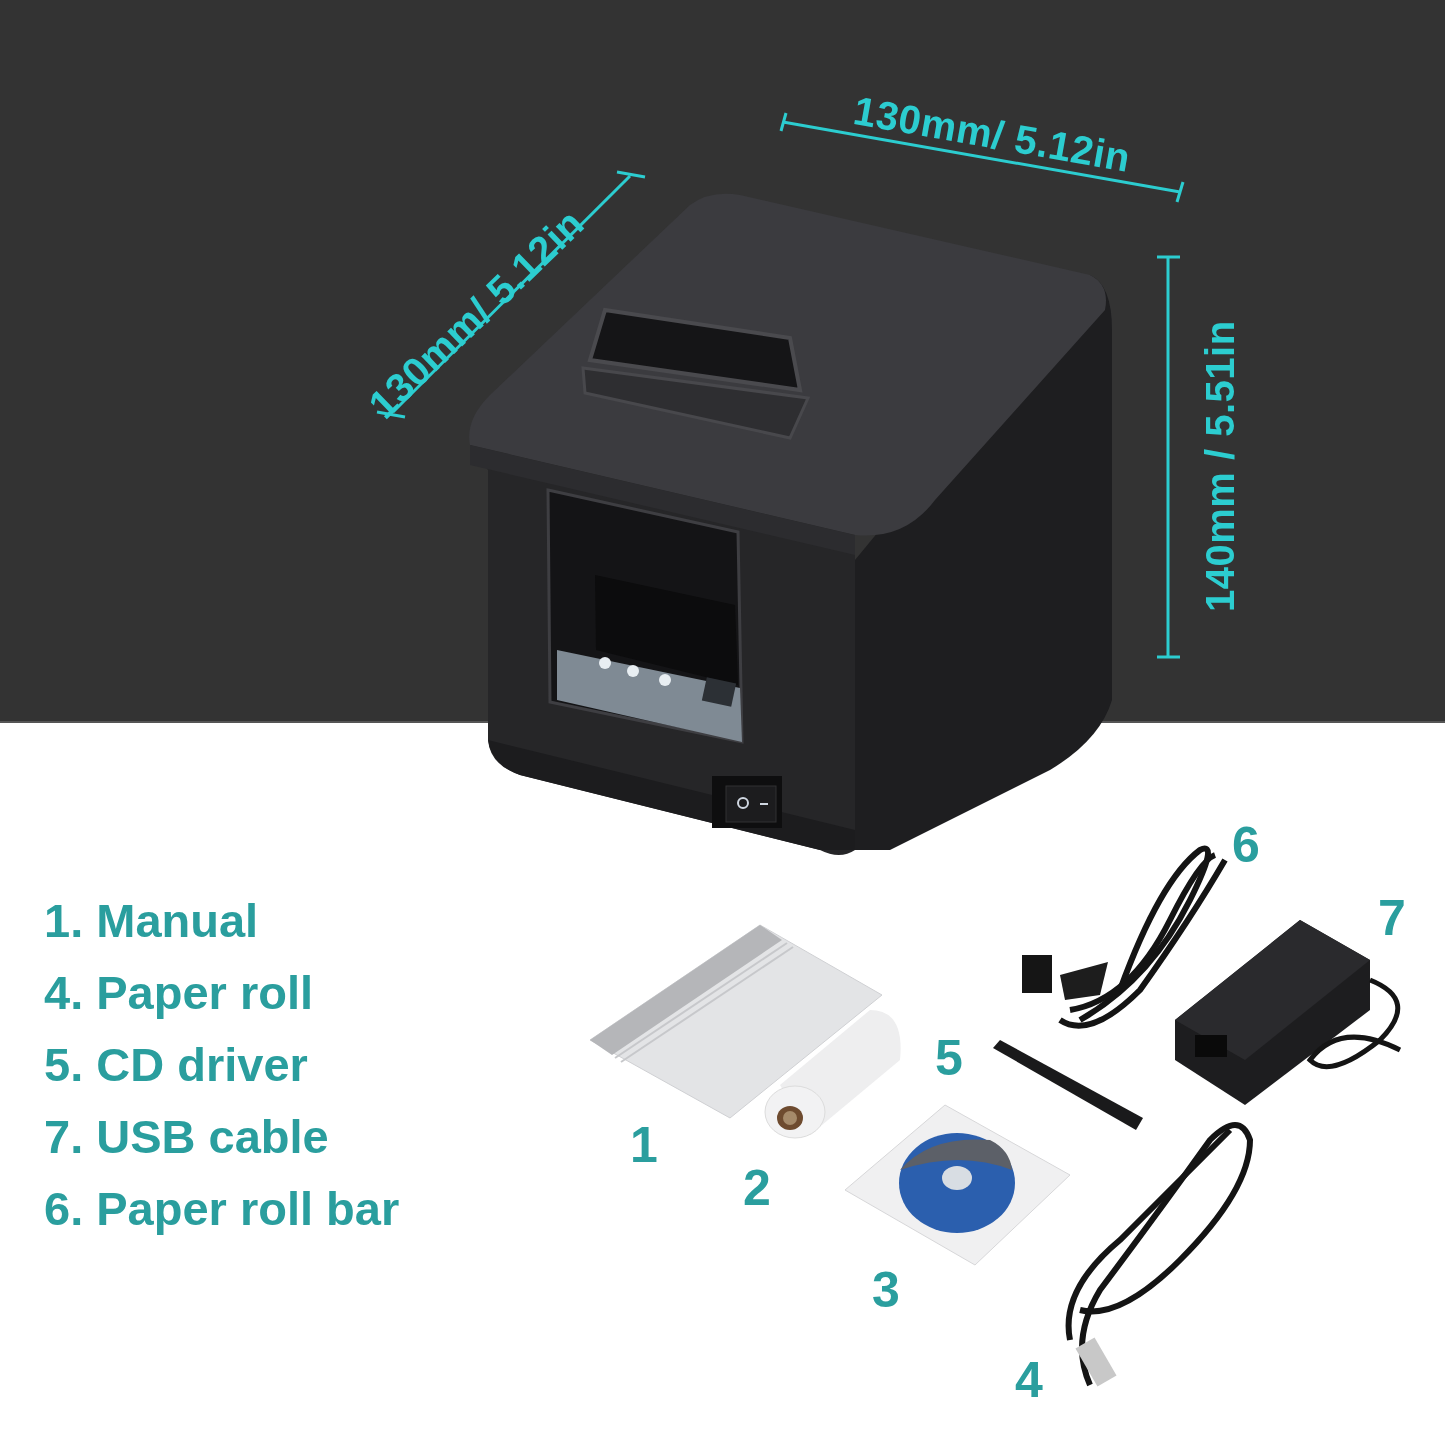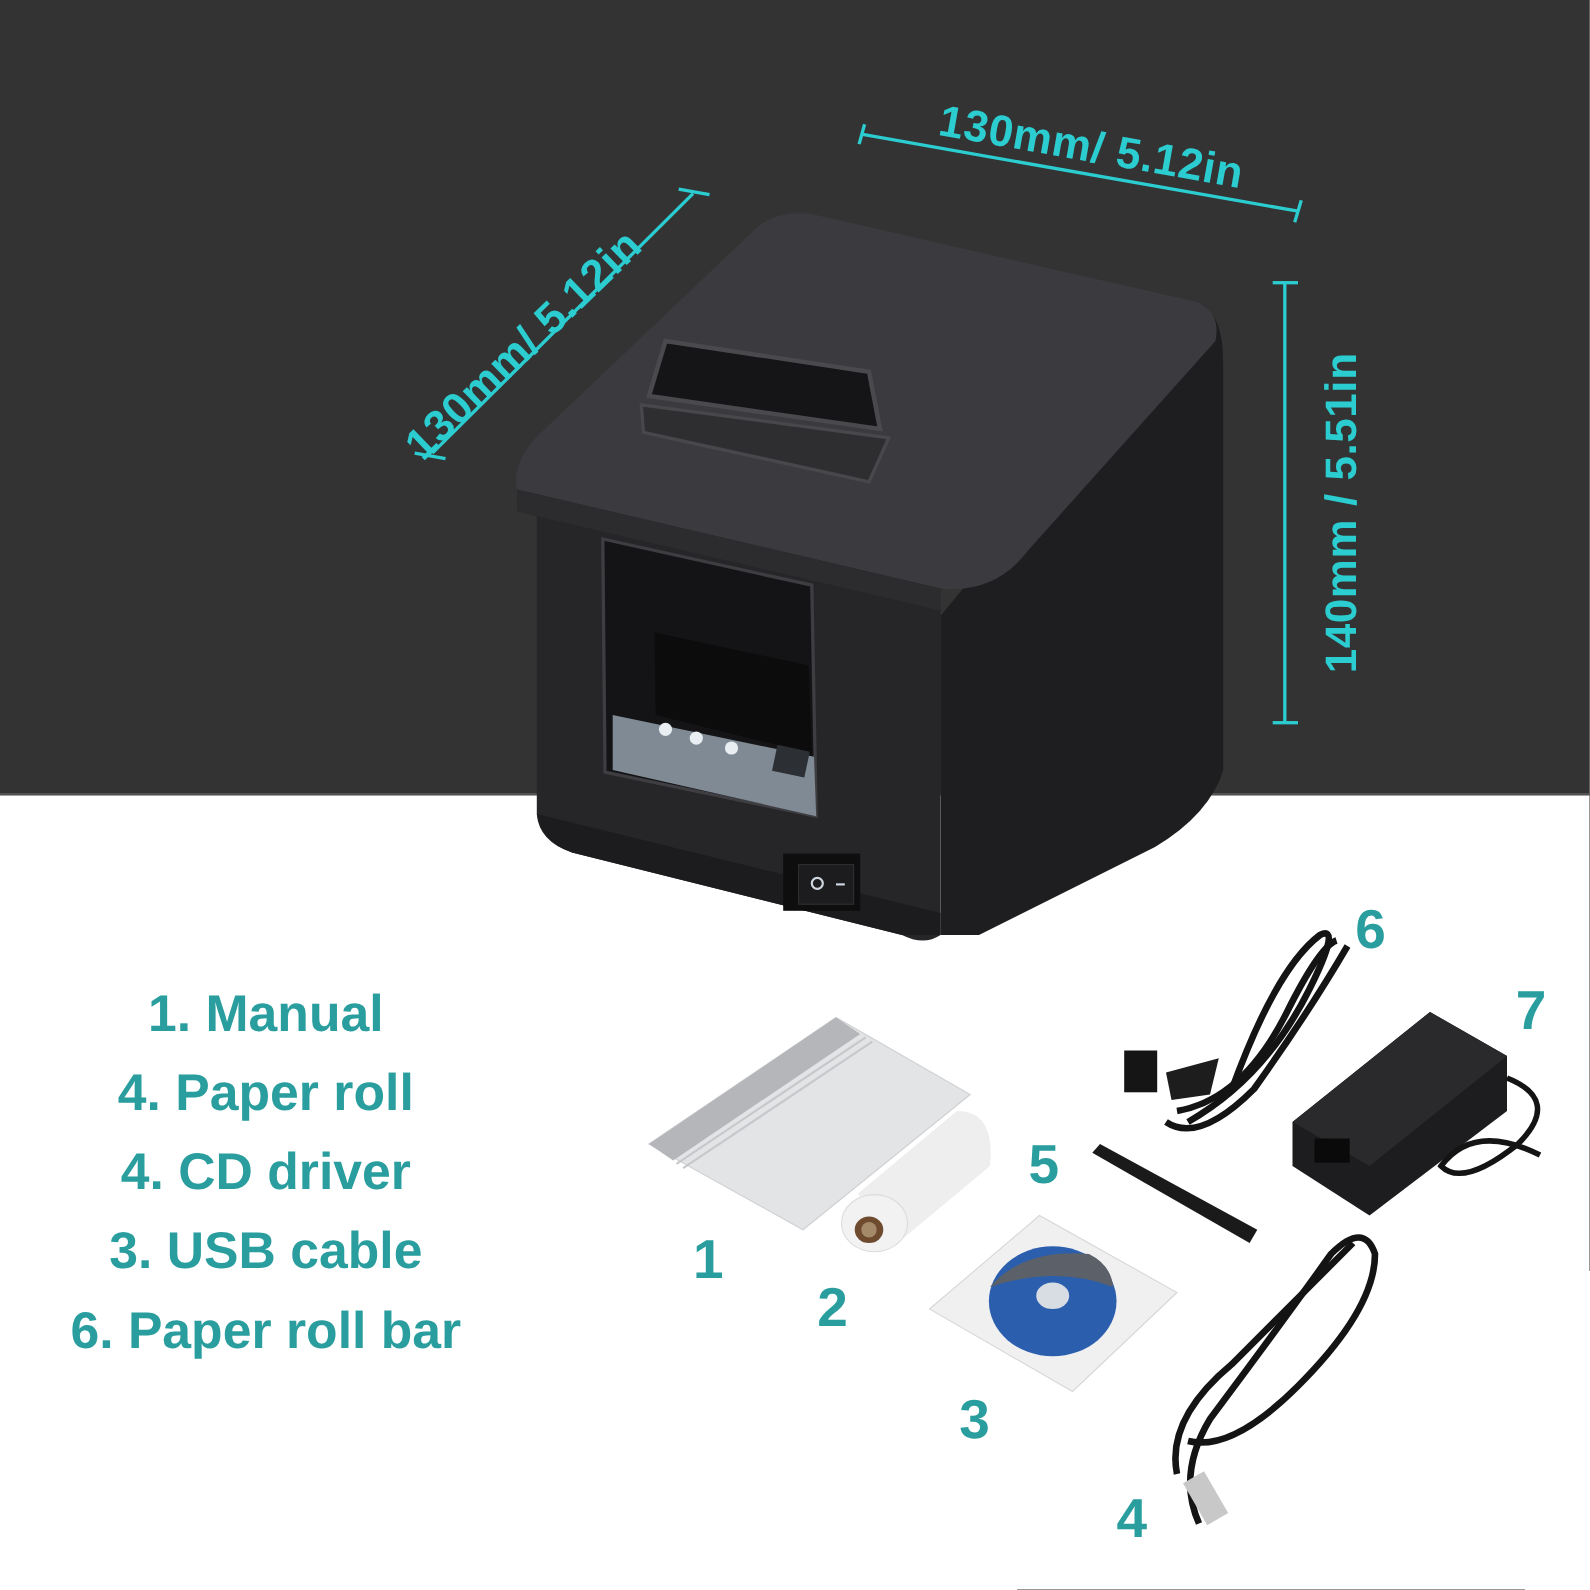--- a/index.html
+++ b/index.html
@@ -12,21 +12,21 @@
       position: absolute; left: 0; top: 0; width: 1445px; height: 721px;
       background: #333333;
       border-bottom: 2px solid #555;
     }
     .dim-label {
       position: absolute; color: #2ccdd0; font-weight: bold; font-size: 40px;
       white-space: nowrap; transform-origin: left top; letter-spacing: 0.5px;
     }
     svg.overlay { position: absolute; left: 0; top: 0; }
     .items-list {
-      position: absolute; left: 64px; top: 885px; margin: 0; padding: 0; list-style: none; text-align: center;
+      position: absolute; left: 44px; top: 885px; margin: 0; padding: 0; list-style: none;
     }
     .items-list li {
       color: #2a9e9e; font-weight: bold; font-size: 47px; line-height: 72px; height: 72px;
       white-space: nowrap;
     }
     .num-label {
       position: absolute; color: #2a9e9e; font-weight: bold; font-size: 50px; line-height: 1;
     }
   </style>
 </head>
@@ -131,22 +131,22 @@
   </g>
 </svg>
 
 <div class="dim-label" style="left:858px; top:88px; transform: rotate(10deg);">130mm/ 5.12in</div>
 <div class="dim-label" style="left:360px; top:395px; transform: rotate(-44deg);">130mm/ 5.12in</div>
 <div class="dim-label" style="left:1198px; top:612px; transform: rotate(-90deg);">140mm / 5.51in</div>
 
 <ul class="items-list">
   <li>1. Manual</li>
   <li>4. Paper roll</li>
-  <li>4. CD driver</li>
-  <li>3. USB cable</li>
+  <li>5. CD driver</li>
+  <li>7. USB cable</li>
   <li>6. Paper roll bar</li>
 </ul>
 
 <div class="num-label" style="left:630px; top:1120px;">1</div>
 <div class="num-label" style="left:743px; top:1163px;">2</div>
 <div class="num-label" style="left:872px; top:1265px;">3</div>
 <div class="num-label" style="left:1015px; top:1355px;">4</div>
 <div class="num-label" style="left:935px; top:1033px;">5</div>
 <div class="num-label" style="left:1232px; top:820px;">6</div>
 <div class="num-label" style="left:1378px; top:893px;">7</div>

